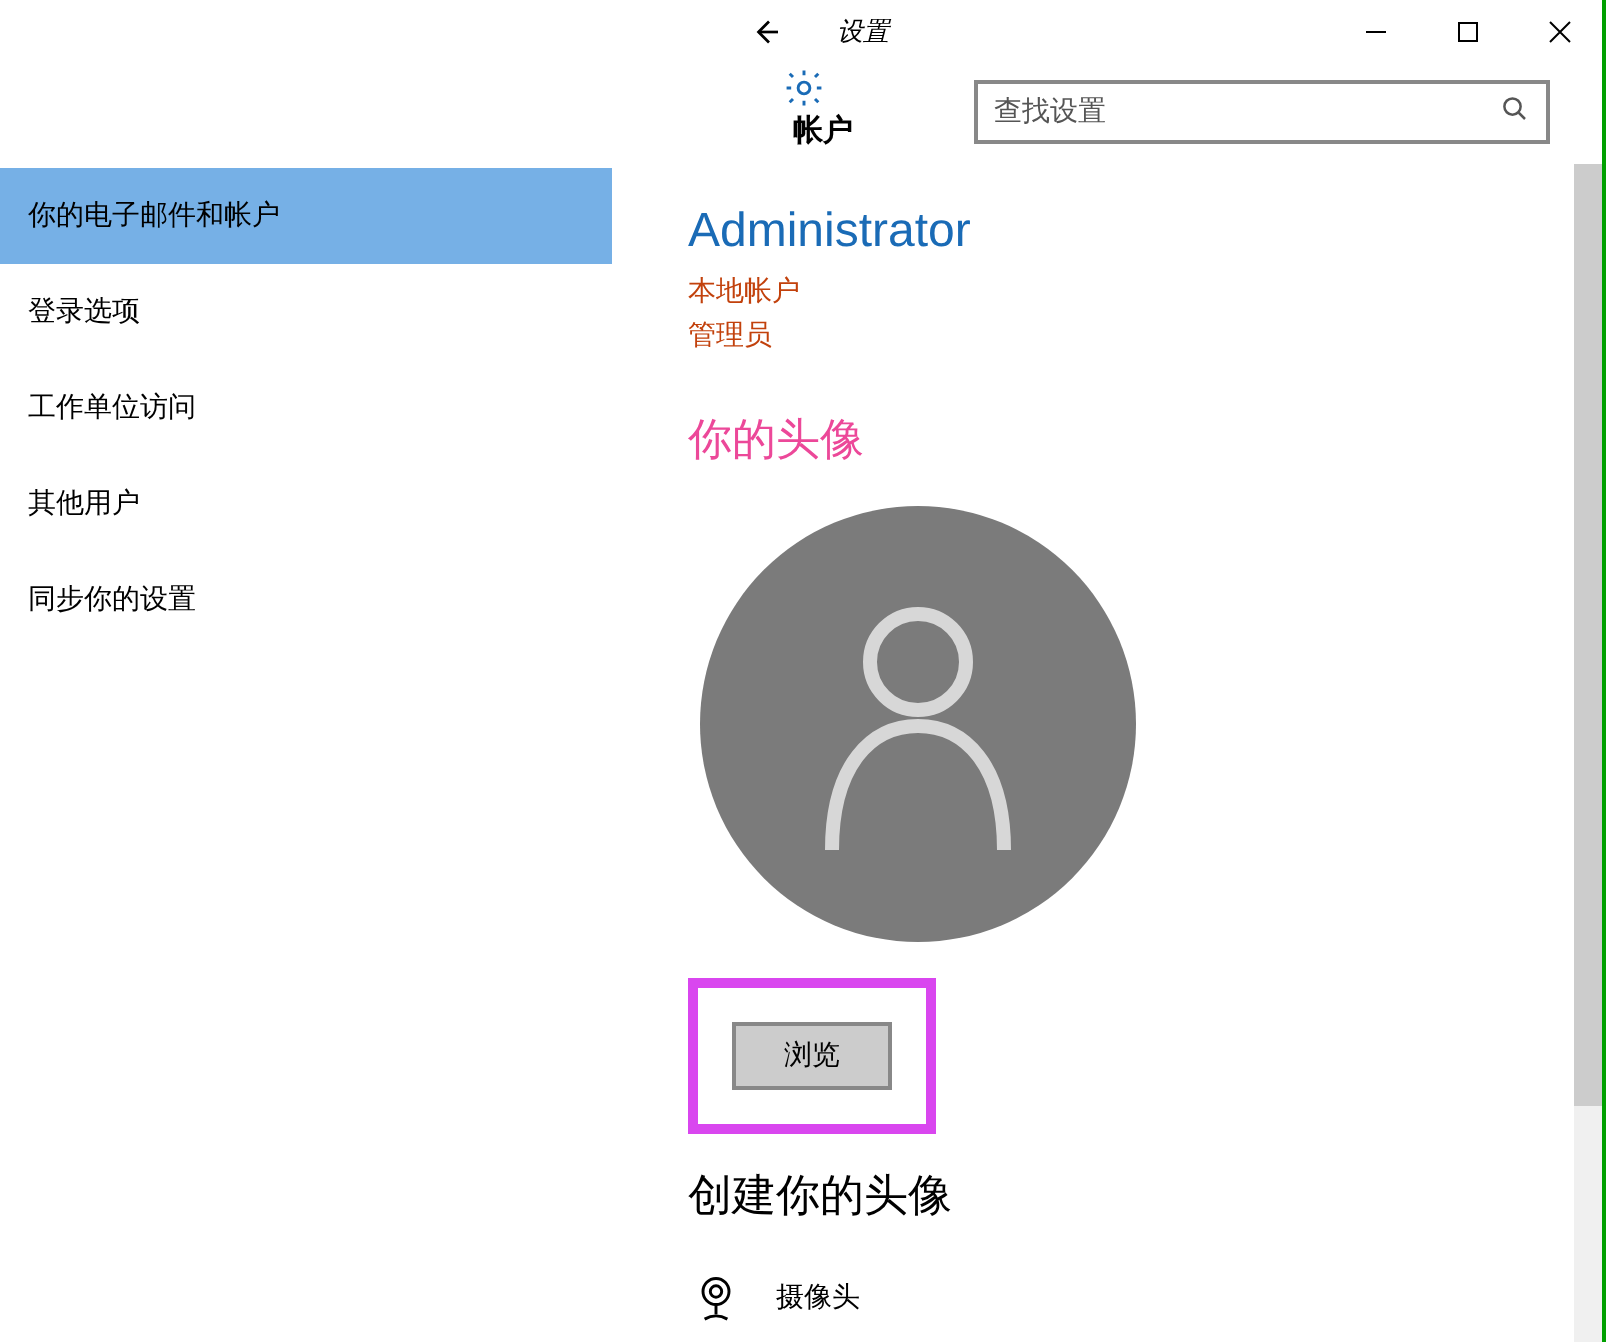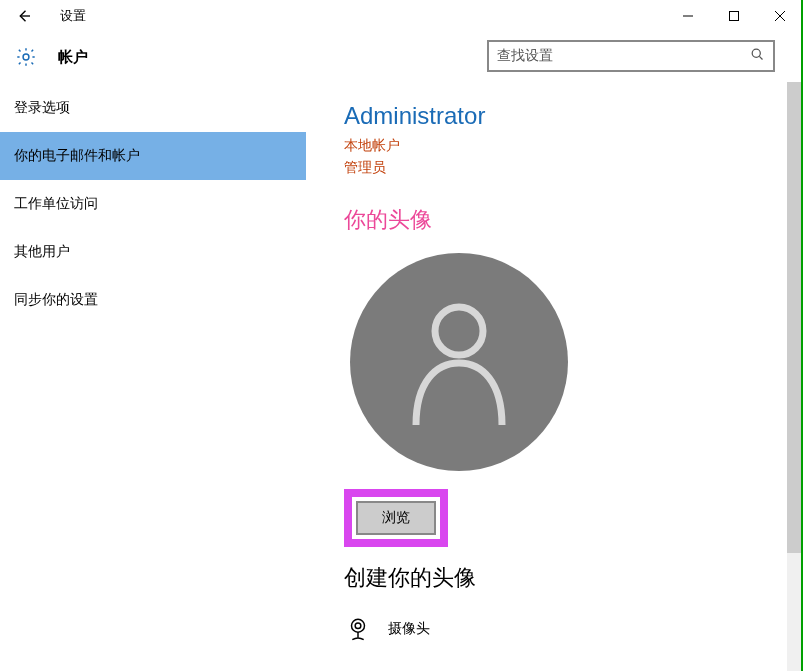--- a/index.html
+++ b/index.html
@@ -10,22 +10,23 @@
     height: 671px;
     overflow: hidden;
     position: relative;
     font-size: 14px;
     color: #000;
   }
   .titlebar {
     height: 32px;
     display: flex;
     align-items: center;
-    justify-content: flex-start;
+    justify-content: center;
     position: relative;
+    font-style: italic;
   }
   .back-btn {
     width: 48px;
     height: 32px;
     display: flex;
     align-items: center;
     justify-content: center;
   }
   .title-text {
     font-size: 13px;
@@ -45,20 +46,21 @@
     align-items: center;
     justify-content: center;
     font-family: "Segoe MDL2 Assets", sans-serif;
   }
   .header-row {
     height: 50px;
     display: flex;
     align-items: center;
     padding: 0 14px;
     position: relative;
+    flex-direction: column;
   }
   .gear-icon {
     color: #1a6bb6;
     width: 24px;
     height: 24px;
     display: flex;
     align-items: center;
     justify-content: center;
   }
   .header-title {
@@ -155,22 +157,22 @@
     margin-top: 18px;
     margin-left: 6px;
     display: flex;
     align-items: center;
     justify-content: center;
   }
   .avatar-svg { display:block; }
   .browse-wrap {
     margin-top: 18px;
     display: inline-block;
-    border: 8px solid #d946ef;
-    padding: 4px;
+    border: 5px solid #d946ef;
+    padding: 17px;
   }
   .browse-btn {
     width: 80px;
     height: 34px;
     background: #cccccc;
     border: 2px solid #888;
     display: flex;
     align-items: center;
     justify-content: center;
     font-size: 14px;
@@ -245,25 +247,25 @@
       <svg width="15" height="15" viewBox="0 0 24 24" fill="none" stroke="#555" stroke-width="2">
         <circle cx="10" cy="10" r="6.5"></circle>
           <path d="M20 20 L15 15"></path>
       </svg>
     </span>
   </div>
 </div>
 
 <div class="body-row">
   <div class="sidebar">
+    <div class="side-item selected">
+        <span>你的电子邮件和帐户</span>
+      </div>
     <div class="side-item">
         <span>登录选项</span>
-      </div>
-    <div class="side-item selected">
-        <span>你的电子邮件和帐户</span>
       </div>
     <div class="side-item">
         <span>工作单位访问</span>
       </div>
     <div class="side-item">
         <span>其他用户</span>
       </div>
     <div class="side-item">
         <span>同步你的设置</span>
       </div>

